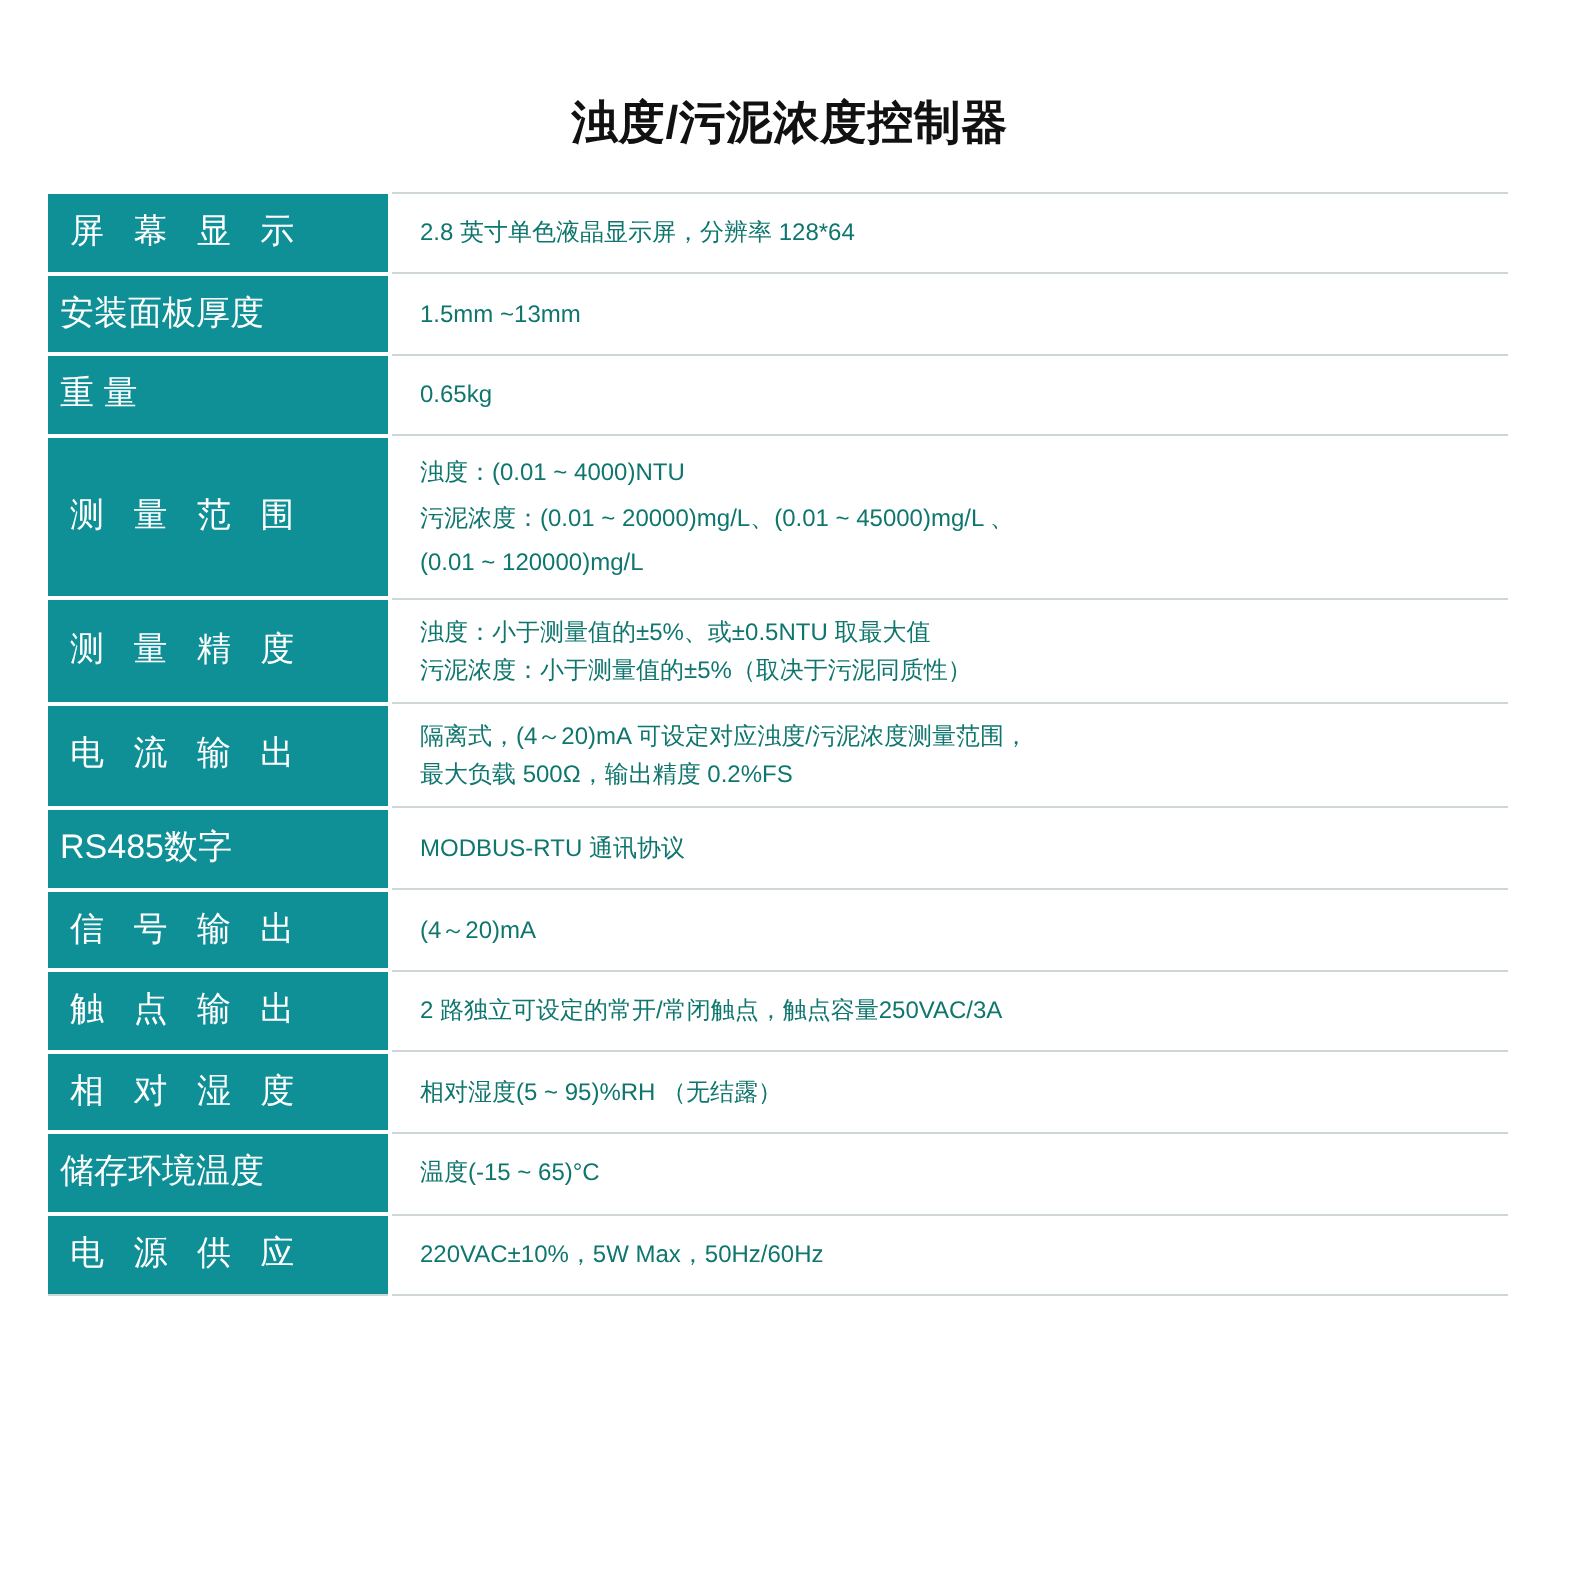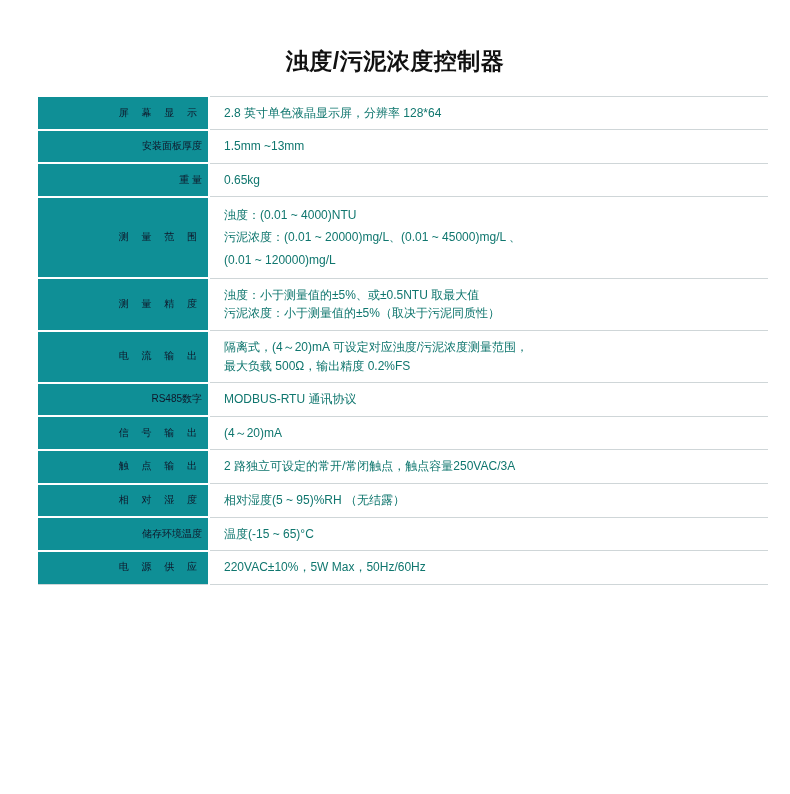--- a/index.html
+++ b/index.html
@@ -12,21 +12,21 @@
     height: 794px;
     font-family: "Liberation Sans", sans-serif;
     color: #1a1a1a;
     overflow: hidden;
   }
   .page {
     position: relative;
     width: 790px;
     height: 794px;
     box-sizing: border-box;
-    padding: 0 38px;
+    padding: 0 24px;
   }
   .title {
     text-align: center;
     font-size: 23px;
     font-weight: bold;
     color: #111111;
     padding-top: 46px;
     padding-bottom: 18px;
     letter-spacing: 0.5px;
   }
@@ -37,23 +37,23 @@
   }
   table.spec tr {
     border-top: 1px solid #cfd6d8;
   }
   table.spec tr:last-child td {
     border-bottom: 1px solid #cfd6d8;
   }
   td.label {
     width: 158px;
     background: #0f8f96;
-    color: #0f172a;
-    font-size: 10px;
-    text-align: right;
+    color: #ffffff;
+    font-size: 17px;
+    text-align: left;
     vertical-align: middle;
     padding: 7px 6px;
     line-height: 1.45;
     border-right: 2px solid #ffffff;
     border-bottom: 2px solid #ffffff;
     border-top: 2px solid #ffffff;
     letter-spacing: 0px;
     white-space: nowrap;
   }
   td.label.spaced {

